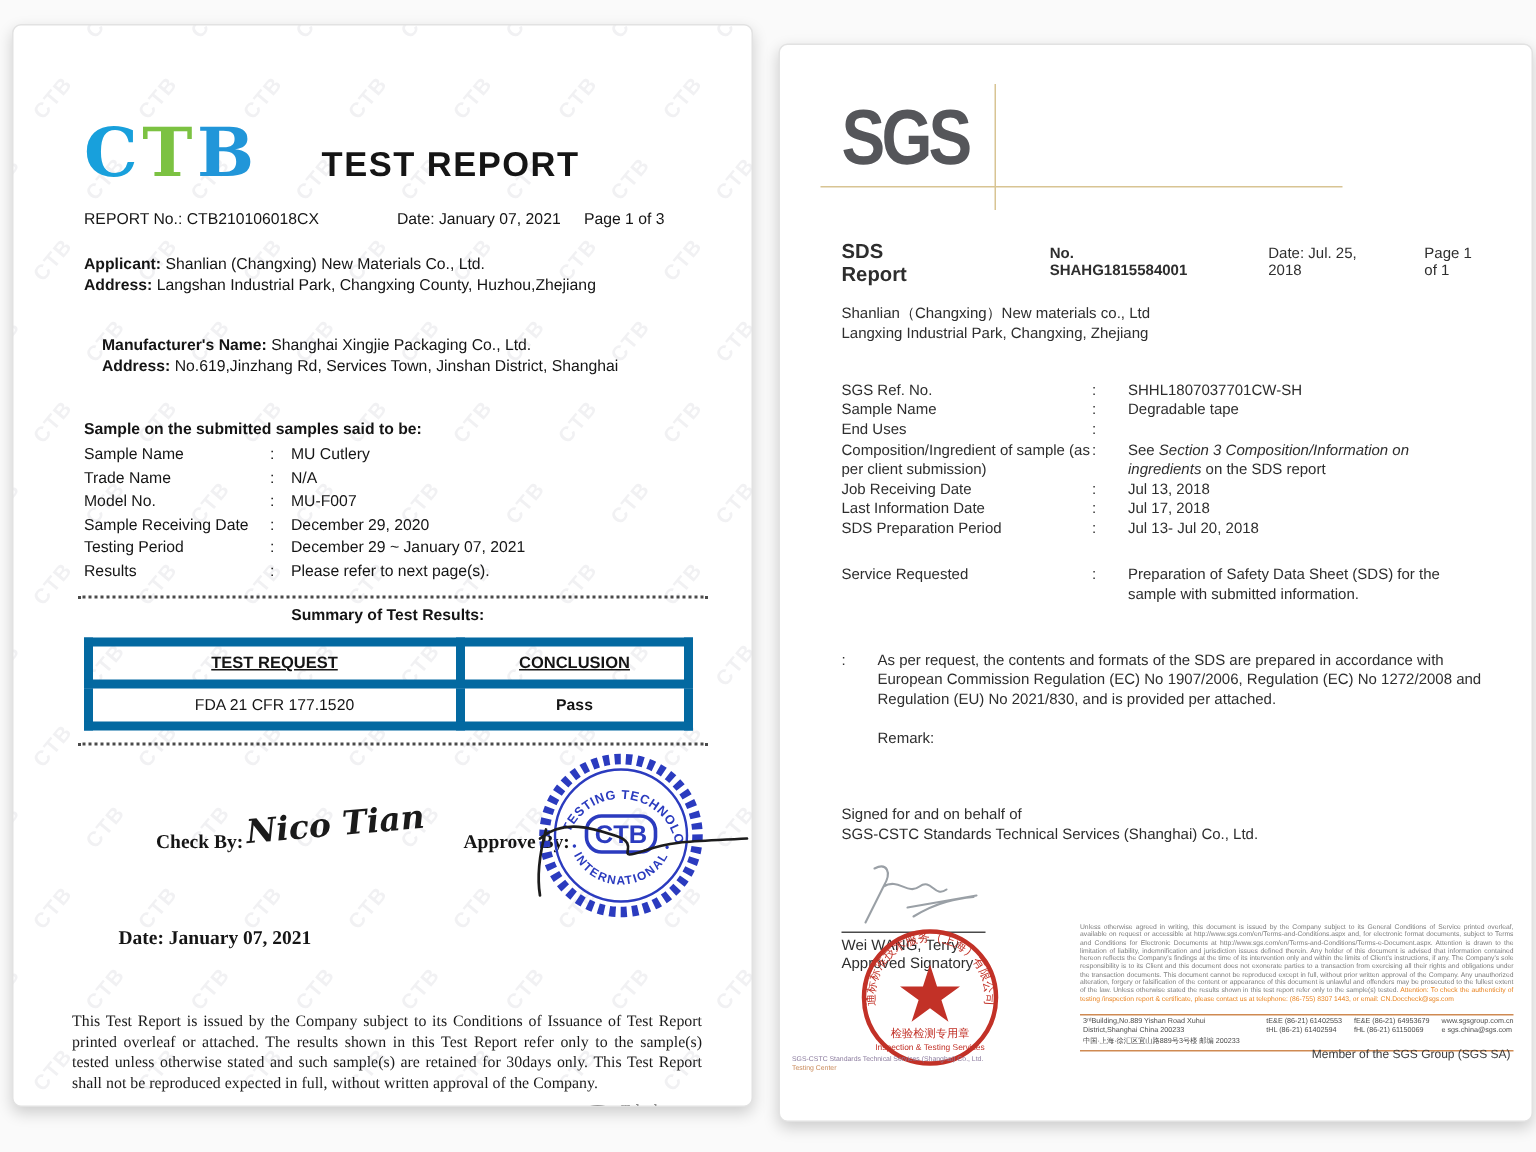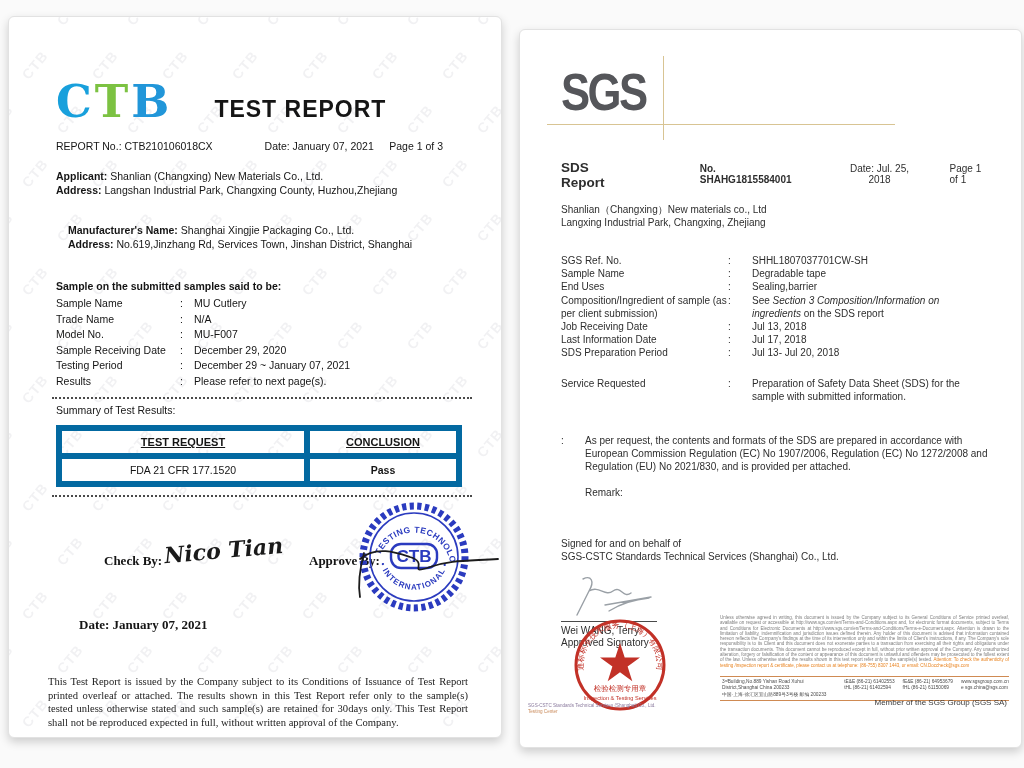--- a/index.html
+++ b/index.html
@@ -31,21 +31,21 @@
   b { font-weight:700; }
 
   .samples-heading { margin-top:29px; font-weight:700; }
   .kv-rows { margin-top:4px; }
   .kv-row { display:flex; line-height:15.5px; }
   .kv-label { width:124px; }
   .kv-colon { width:14px; }
   .kv-value { flex:1; }
 
   .dotted { border-bottom:2px dotted #4a4a4a; margin:8px 0 0 -4px; width:420px; }
-  .summary-heading { margin-top:5px; font-weight:400; }
+  .summary-heading { margin-top:5px; font-weight:700;text-align:center; }
 
   table.result { margin-top:9px; width:406px; border-collapse:collapse; }
   table.result td { border:6px solid #0369a1; text-align:center; height:28px; font-size:10.5px; }
   td.c1 { width:62%; }
   .th-text { font-weight:700; text-decoration:underline; font-size:11px; }
   .pass { font-weight:700; }
 
   .sig-area { position:relative; margin-top:16px; height:108px; font-family:"Liberation Serif",serif; }
   .check-label { position:absolute; left:48px; top:40px; font-weight:700; font-size:13px; }
   .check-sig { position:absolute; left:108px; top:24px; font-family:"DejaVu Serif",serif; font-style:italic;
@@ -71,21 +71,21 @@
 
   .sgs-logo-wrap { position:relative; margin-top:36px; height:76px; }
   .sgs-logo { font-weight:700; font-size:52px; line-height:1; color:#55565a; letter-spacing:-3px;
               transform:scaleX(0.84); transform-origin:left bottom; font-family:"Liberation Sans",sans-serif; }
   .tan-h { position:absolute; left:-14px; top:58px; width:348px; height:1px; background:#d8c493; }
   .tan-v { position:absolute; left:102px; top:-10px; width:1px; height:84px; background:#d8c493; }
 
   .sgs-titlerow { margin-top:18px; display:flex; align-items:baseline; }
   .sds-title { font-weight:700; font-size:13.5px; }
   .sds-no { font-weight:700; margin-left:78px; font-size:10px; }
-  .sds-date { margin-left:54px; font-size:10px;text-align:center; }
+  .sds-date { margin-left:54px; font-size:10px; }
   .sds-page { margin-left:36px; font-size:10px; }
 
   .sgs-company { margin-top:13px; line-height:13px; font-size:10px; }
 
   .sgs-info { margin-top:25px; }
   .info-row { display:flex; line-height:13.2px; font-size:10px; }
   .info-label { width:167px; }
   .info-colon { width:24px; }
   .info-value { flex:1; }
   .ital { font-style:italic; }
@@ -382,21 +382,20 @@
             <span class="info-value">SHHL1807037701CW-SH</span>
           </div>
         <div class="info-row">
             <span class="info-label">Sample Name</span>
             <span class="info-colon">:</span>
             <span class="info-value">Degradable tape</span>
           </div>
         <div class="info-row">
             <span class="info-label">End Uses</span>
             <span class="info-colon">:</span>
-            <span class="info-value">Sealing,barrier</span>
           </div>
 
         <div class="info-row">
           <span class="info-label">Composition/Ingredient of sample (as per client submission)</span>
           <span class="info-colon">:</span>
           <span class="info-value"><span>See </span><span class="ital">Section 3 Composition/Information on ingredients</span><span> on the SDS report</span></span>
         </div>
 
         <div class="info-row">
             <span class="info-label">Job Receiving Date</span>

